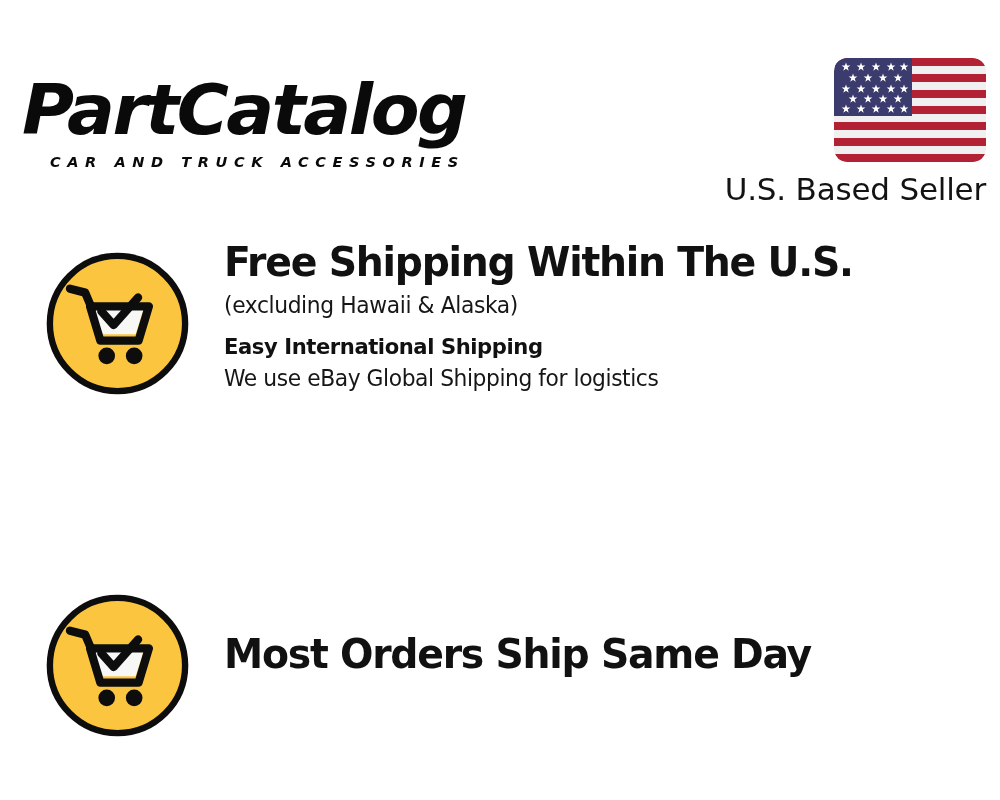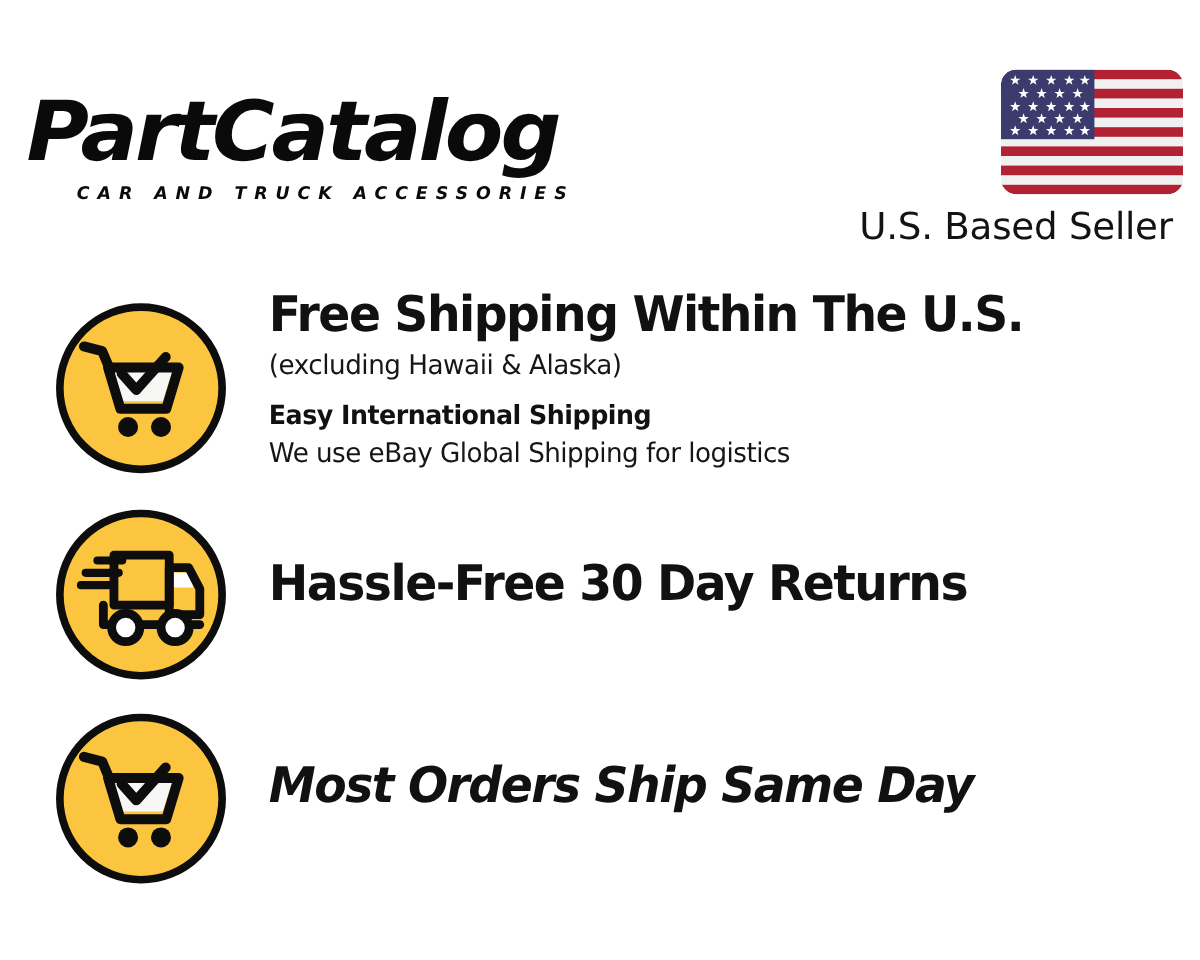--- a/index.html
+++ b/index.html
@@ -37,36 +37,37 @@
     font-style: italic;
     letter-spacing: -2.4px;
     line-height: 80px;
     color: #0a0a0a;
     transform: scaleX(1.03);
     transform-origin: left center;
     white-space: nowrap;
   }
   #brand-tagline {
     position: absolute;
-    left: 42px;
+    left: 28px;
     top: 84px;
     font-family: "DejaVu Sans", sans-serif;
     font-size: 14.5px;
     font-weight: 700;
     font-style: italic;
     letter-spacing: 6.6px;
     color: #0a0a0a;
     white-space: nowrap;
   }
 
   #seller-badge {
     position: absolute;
     right: 14px;
     top: 10px;
     width: 270px;
+    text-align: right;
   }
   #us-flag {
     display: block;
     margin-left: auto;
     width: 152px;
     height: 104px;
     border-radius: 13px;
   }
   #seller-label {
     display: block;
@@ -79,21 +80,21 @@
     white-space: nowrap;
     letter-spacing: -0.2px;
   }
 
   
   #benefits { position: absolute; left: 0; top: 0; width: 1000px; height: 800px; border-radius: 23px; }
 
   .benefit-row { position: absolute; left: 0; width: 1000px; }
   #benefit-row-0 { top: 236px; height: 176px; }
   #benefit-row-1 { top: 408px; height: 176px; }
-  #benefit-row-2 { top: 578px; height: 176px; font-style: italic; }
+  #benefit-row-2 { top: 578px; height: 176px; }
 
   .benefit-icon {
     position: absolute;
     left: 44px;
     top: 14px;
     width: 147px;
     height: 147px;
   }
   .benefit-text {
     position: absolute;
@@ -229,43 +230,20 @@
       <circle cx="92" cy="108" r="8.5" fill="#0d0d0d"></circle>
     </svg>
     <div class="benefit-text">
       <div class="benefit-title">Free Shipping Within The U.S.</div>
       <div class="benefit-note">(excluding Hawaii &amp; Alaska)</div>
       <div class="benefit-sub-title">Easy International Shipping</div>
       <div class="benefit-sub-note">We use eBay Global Shipping for logistics</div>
     </div>
   </div>
 
-  <div class="benefit-row" id="benefit-row-1">
-    <svg class="benefit-icon" viewBox="0 0 150 150">
-      <circle cx="75" cy="75" r="69" fill="#FBC53F" stroke="#0d0d0d" stroke-width="6.5"></circle>
-
-      <path d="M38,46 L59,46" stroke="#0d0d0d" stroke-width="7" stroke-linecap="round"></path>
-      <path d="M28,56.5 L56,56.5" stroke="#0d0d0d" stroke-width="7" stroke-linecap="round"></path>
-      <path d="M24,67 L52,67" stroke="#0d0d0d" stroke-width="7" stroke-linecap="round"></path>
-
-      <path d="M52,41.5 L99,41.5 L99,84 L52,84 Z" fill="none" stroke="#0d0d0d" stroke-width="7.5" stroke-linejoin="round"></path>
-
-      <path d="M103,56.5 L115,56.5 L119.5,69 L103,69 Z" fill="#ffffff"></path>
-
-      <path d="M99,52 L115.5,52 L125,70 L125,92 L99,92 Z" fill="none" stroke="#0d0d0d" stroke-width="7.5" stroke-linejoin="round"></path>
-
-      <path d="M43,84 L43,100.5 L125,100.5" fill="none" stroke="#0d0d0d" stroke-width="7.5" stroke-linecap="round" stroke-linejoin="round"></path>
-
-      <circle cx="62" cy="103" r="12" fill="#ffffff" stroke="#0d0d0d" stroke-width="7.5"></circle>
-      <circle cx="104" cy="103" r="12" fill="#ffffff" stroke="#0d0d0d" stroke-width="7.5"></circle>
-    </svg>
-    <div class="benefit-text">
-      <div class="benefit-title">Hassle-Free 30 Day Returns</div>
-    </div>
-  </div>
 
   <div class="benefit-row" id="benefit-row-2">
     <svg class="benefit-icon" viewBox="0 0 150 150">
       <circle cx="75" cy="75" r="69" fill="#FBC53F" stroke="#0d0d0d" stroke-width="6.5"></circle>
       <path d="M47.5,56 L103,56 L93.5,86 L57,86 Z" fill="#f7f7f5"></path>
       <path d="M26.5,39.5 L42,43.5 L49,60" fill="none" stroke="#0d0d0d" stroke-width="8.5" stroke-linecap="round" stroke-linejoin="round"></path>
       <path d="M47,57.5 L107,57.5 L96.5,92.5 L57.5,92.5 L47,57.5" fill="none" stroke="#0d0d0d" stroke-width="8.5" stroke-linecap="round" stroke-linejoin="round"></path>
       <path d="M58.5,62.5 L71,76.5 L96,48.5" fill="none" stroke="#0d0d0d" stroke-width="8.5" stroke-linecap="round" stroke-linejoin="round"></path>
       <circle cx="64" cy="108" r="8.5" fill="#0d0d0d"></circle>
       <circle cx="92" cy="108" r="8.5" fill="#0d0d0d"></circle>

